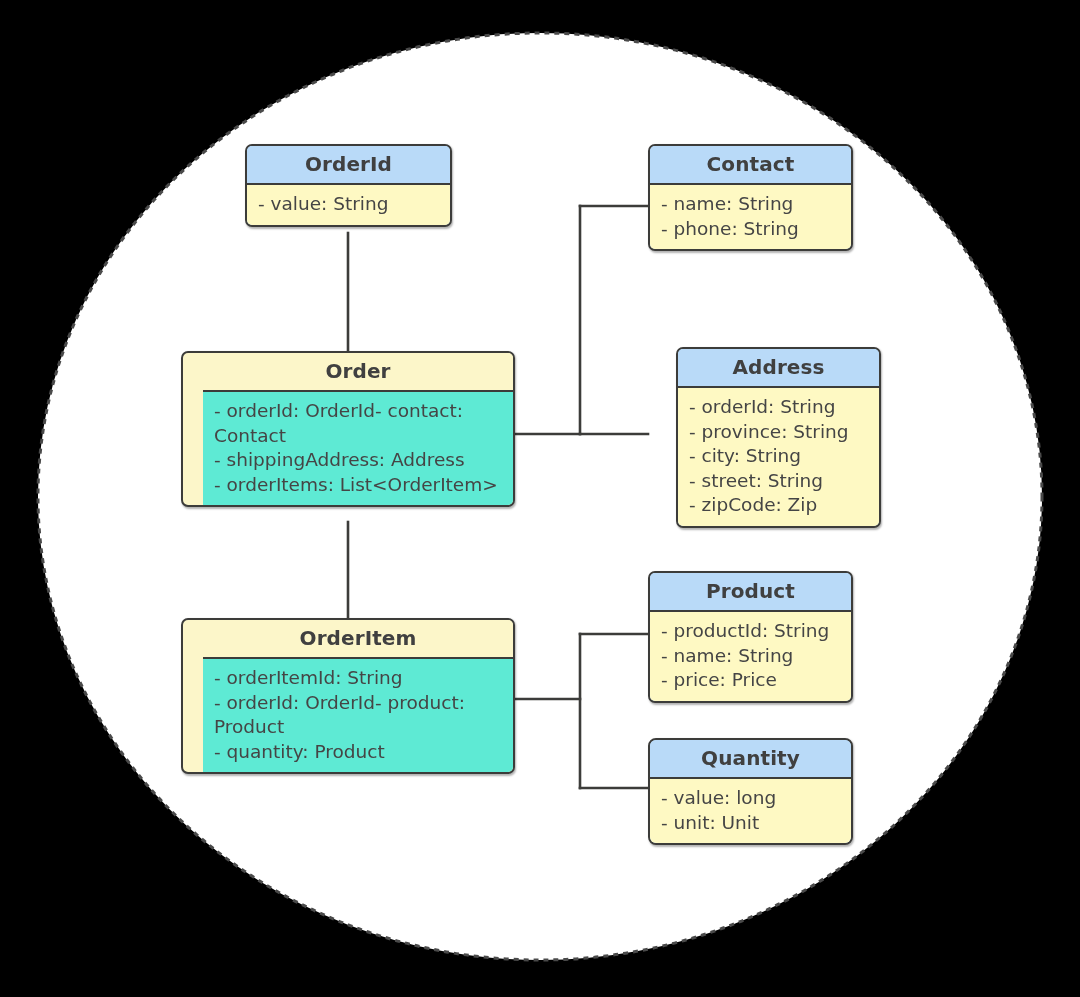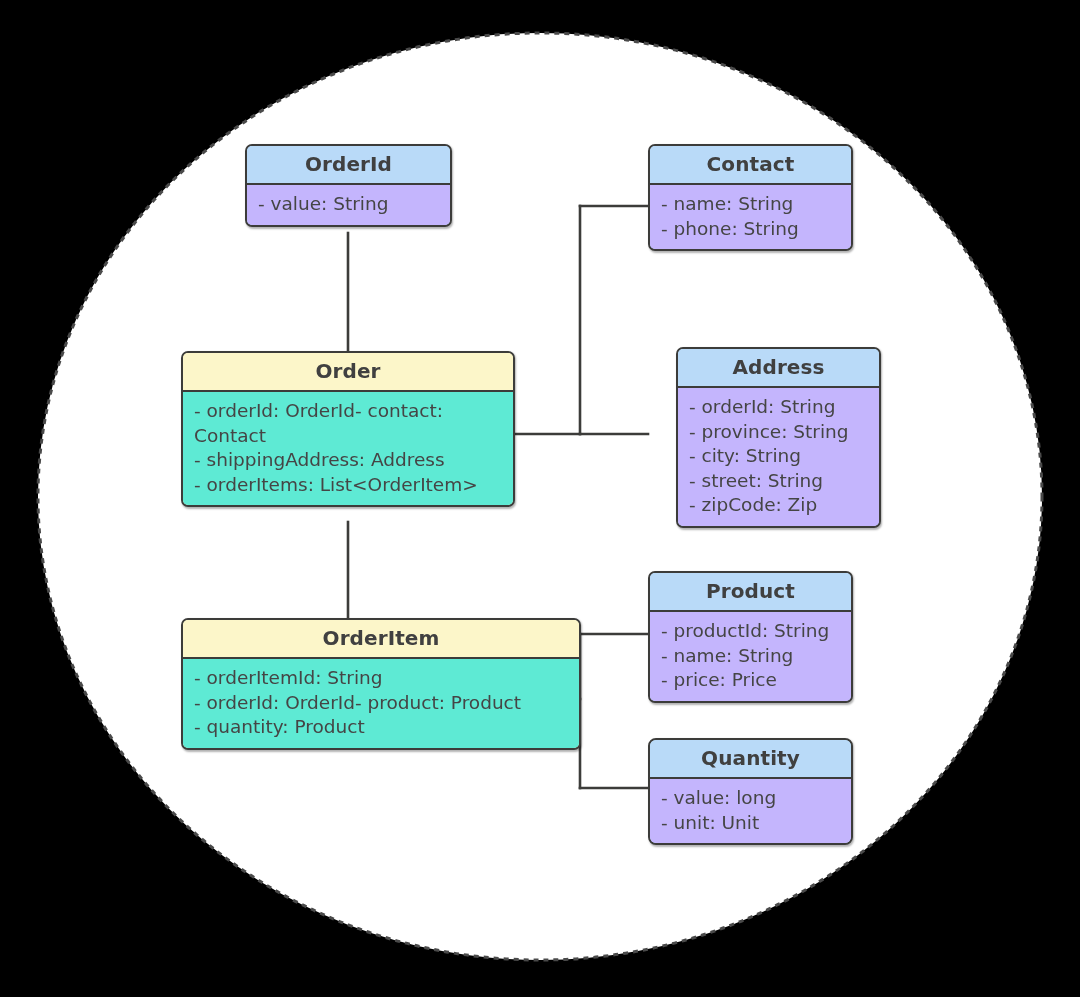--- a/index.html
+++ b/index.html
@@ -58,22 +58,22 @@
     font-size: 18.5px;
     color: #454545;
     line-height: 1.33;
   }
   .uml-class .attr {
     white-space: normal;
     word-break: normal;
   }
   .blue  { background: #b9daf8; }
   .blue  .title { background: #b9daf8; }
-  .blue  .attrs { background: #c4b5fd; }
-  .yellow { background: #fcf6c9; }
+  .blue  .attrs { background: #fef9c3; }
+  .yellow { background: #fcf6c9; padding-left: 20px; }
   .yellow .title { background: #fcf6c9; }
   .yellow .attrs { background: #5eead4; }
 </style>
 </head>
 <body>
 
 <div id="canvas">
 
   <svg id="ellipse-layer" viewBox="0 0 1080 997" width="1080" height="997" aria-hidden="true">
     <ellipse cx="540" cy="496.5" rx="502" ry="463.5" fill="#ffffff" stroke="#4a4a4a" stroke-width="3" stroke-dasharray="5 5" stroke-linecap="butt"></ellipse>
@@ -107,21 +107,21 @@
 
   <div class="uml-class yellow" style="left:181px; top:351px; width:334px;">
     <div class="title">Order</div>
     <div class="attrs">
       <div class="attr">- orderId: OrderId- contact: Contact</div>
       <div class="attr">- shippingAddress: Address</div>
       <div class="attr">- orderItems: List&lt;OrderItem&gt;</div>
     </div>
   </div>
 
-  <div class="uml-class yellow" style="left:181px; top:618px; width:400px;">
+  <div class="uml-class yellow" style="left:181px; top:618px; width:334px;">
     <div class="title">OrderItem</div>
     <div class="attrs">
       <div class="attr">- orderItemId: String</div>
       <div class="attr">- orderId: OrderId- product: Product</div>
       <div class="attr">- quantity: Product</div>
     </div>
   </div>
 
   <div class="uml-class blue" style="left:648px; top:144px; width:205px;">
     <div class="title">Contact</div>

